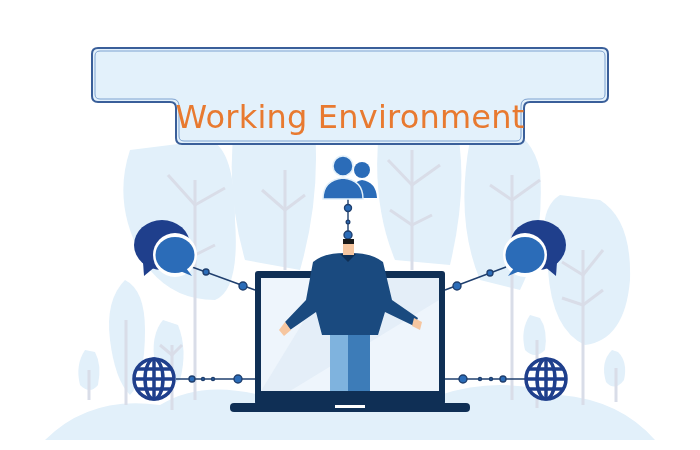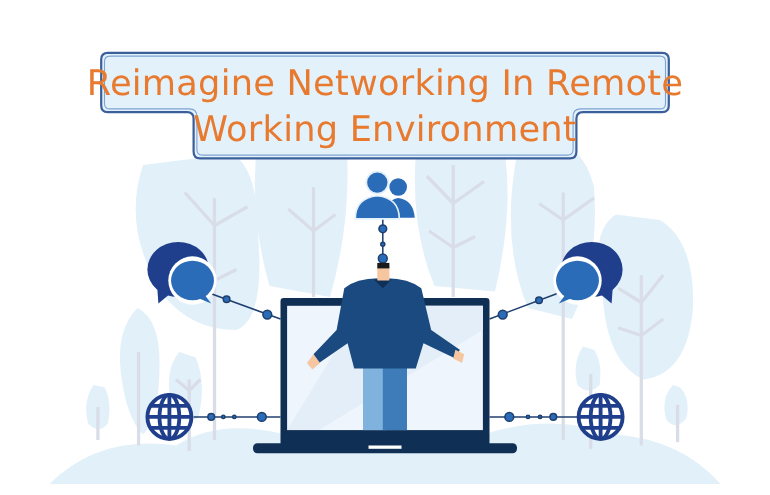--- a/index.html
+++ b/index.html
@@ -149,15 +149,14 @@
     <path d="M313 262 Q325 252 348 253 Q370 252 383 262 L392 300 L418 318 L414 326 L385 312 L378 335 L322 335 L316 312 L290 330 L285 322 L306 300 Z" fill="#1a4a7f"></path>
     <path d="M340 254 L348 262 L356 254 Z" fill="#0f2f55"></path>
     <rect x="343" y="242" width="11" height="13" fill="#f6c6a0"></rect>
     <rect x="343" y="239" width="11" height="5" fill="#1a1a1a"></rect>
     <path d="M285 322 L279 330 L284 336 L291 330 Z" fill="#f6c6a0"></path>
     <path d="M414 318 L422 322 L420 330 L412 326 Z" fill="#f6c6a0"></path>
   </g>
 </svg>
 
 <div class="title-wrap">
-  <div class="title-line l1">Reimagine Networking In Remote</div>
   <div class="title-line l2">Working Environment</div>
 </div>
 
 </body></html>

